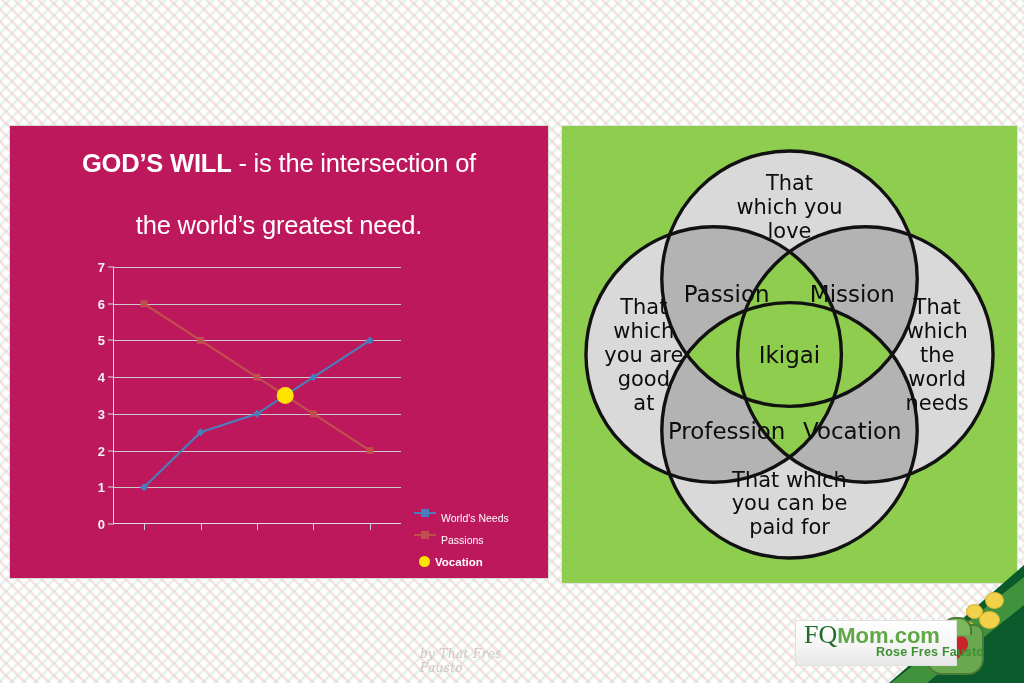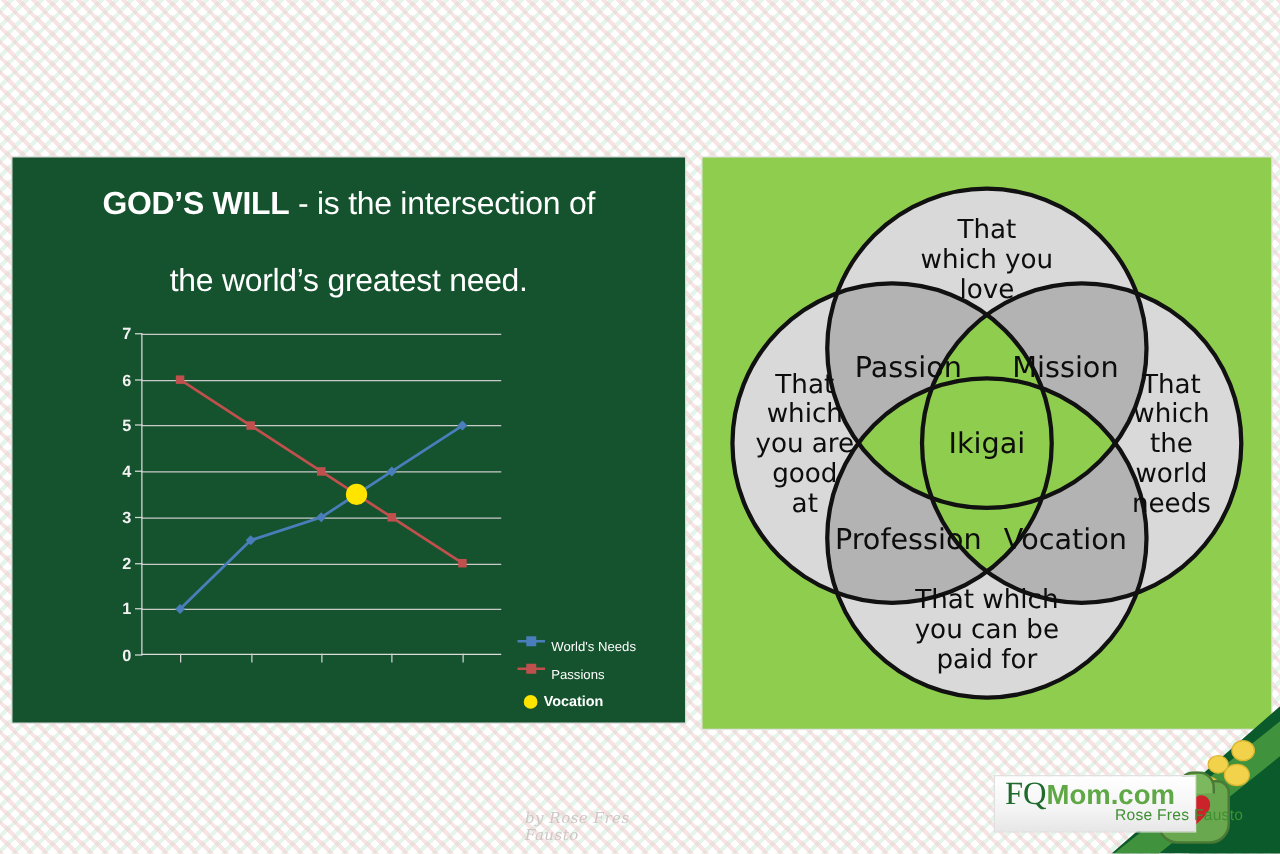--- a/index.html
+++ b/index.html
@@ -9,21 +9,21 @@
     background-color:#ffffff;
     background-image:
       repeating-linear-gradient(45deg, rgba(242,205,205,.55) 0 3px, rgba(255,255,255,0) 3px 9px),
       repeating-linear-gradient(-45deg, rgba(205,235,215,.5) 0 3px, rgba(255,255,255,0) 3px 9px);
     background-size:12px 12px,12px 12px;
   }
 
   
   #left-panel{
     position:absolute;left:10px;top:126px;width:538px;height:452px;
-    background:#14532d;box-shadow:0 0 0 1px #d8d8d8;
+    background:#be185d;box-shadow:0 0 0 1px #d8d8d8;
   }
   #slide-title{
     position:absolute;left:0;top:22px;width:100%;
     text-align:center;color:#fff;font-size:25.5px;line-height:31px;
     letter-spacing:-.2px;
   }
   #slide-title .strong{font-weight:bold;}
 
   
   #chart-area{position:absolute;left:0;top:128px;width:538px;height:320px;}
@@ -66,21 +66,21 @@
   #corner-deco{position:absolute;right:0;bottom:0;width:175px;height:118px;overflow:hidden;}
   #logo-box{
     position:absolute;left:795px;top:620px;width:160px;height:44px;
     background:linear-gradient(180deg,#ffffff 0%,#f4f4f4 60%,#e7e7e7 100%);
     border:1px solid #e0e0e0;
   }
   #logo-line1{position:absolute;left:8px;top:3px;font-size:22px;line-height:22px;white-space:nowrap;}
   #logo-line1 .fq{font-family:"Liberation Serif",serif;color:#1f6b2e;font-size:26px;text-align:right;}
   #logo-line1 .mom{color:#5fa845;font-weight:bold;}
   #logo-line2{
-    position:absolute;left:52px;top:24px;font-size:12.5px;font-weight:normal;
+    position:absolute;left:36px;top:24px;font-size:12.5px;font-weight:bold;
     color:#3f8f33;letter-spacing:.2px;white-space:nowrap;padding-left:44px;
   }
   #purse{
     position:absolute;left:926px;top:624px;width:54px;height:47px;
     background:#6aa84f;border:2px solid #4a7a36;border-radius:10px 10px 16px 16px;
   }
   #purse-clasp{
     position:absolute;left:14px;top:-9px;width:26px;height:16px;
     border:2px solid #4a7a36;border-bottom:none;border-radius:13px 13px 0 0;background:#7cb85e;
   }
@@ -162,21 +162,21 @@
       <div class="legend-row">
         <div class="lg-line" style="background: rgb(192, 80, 77);"></div>
         <span class="legend-text">Passions</span>
       </div>
       <div class="legend-row">
         <div class="lg-dot" style="background: rgb(255, 228, 0);"></div>
         <span class="legend-text bold">Vocation</span>
       </div>
     </div>
 
-  <div id="credit">by Rose Fres Fausto</div>
+  <div id="credit">by That Fres Fausto</div>
 </div>
 
 <div id="right-panel">
   <svg id="ikigai-svg" viewBox="0 0 440 442">
     <defs>
       <clipPath id="c-top">
           <circle cx="220" cy="145" r="128"></circle>
         </clipPath>
       <clipPath id="c-bottom">
           <circle cx="220" cy="297" r="128"></circle>

